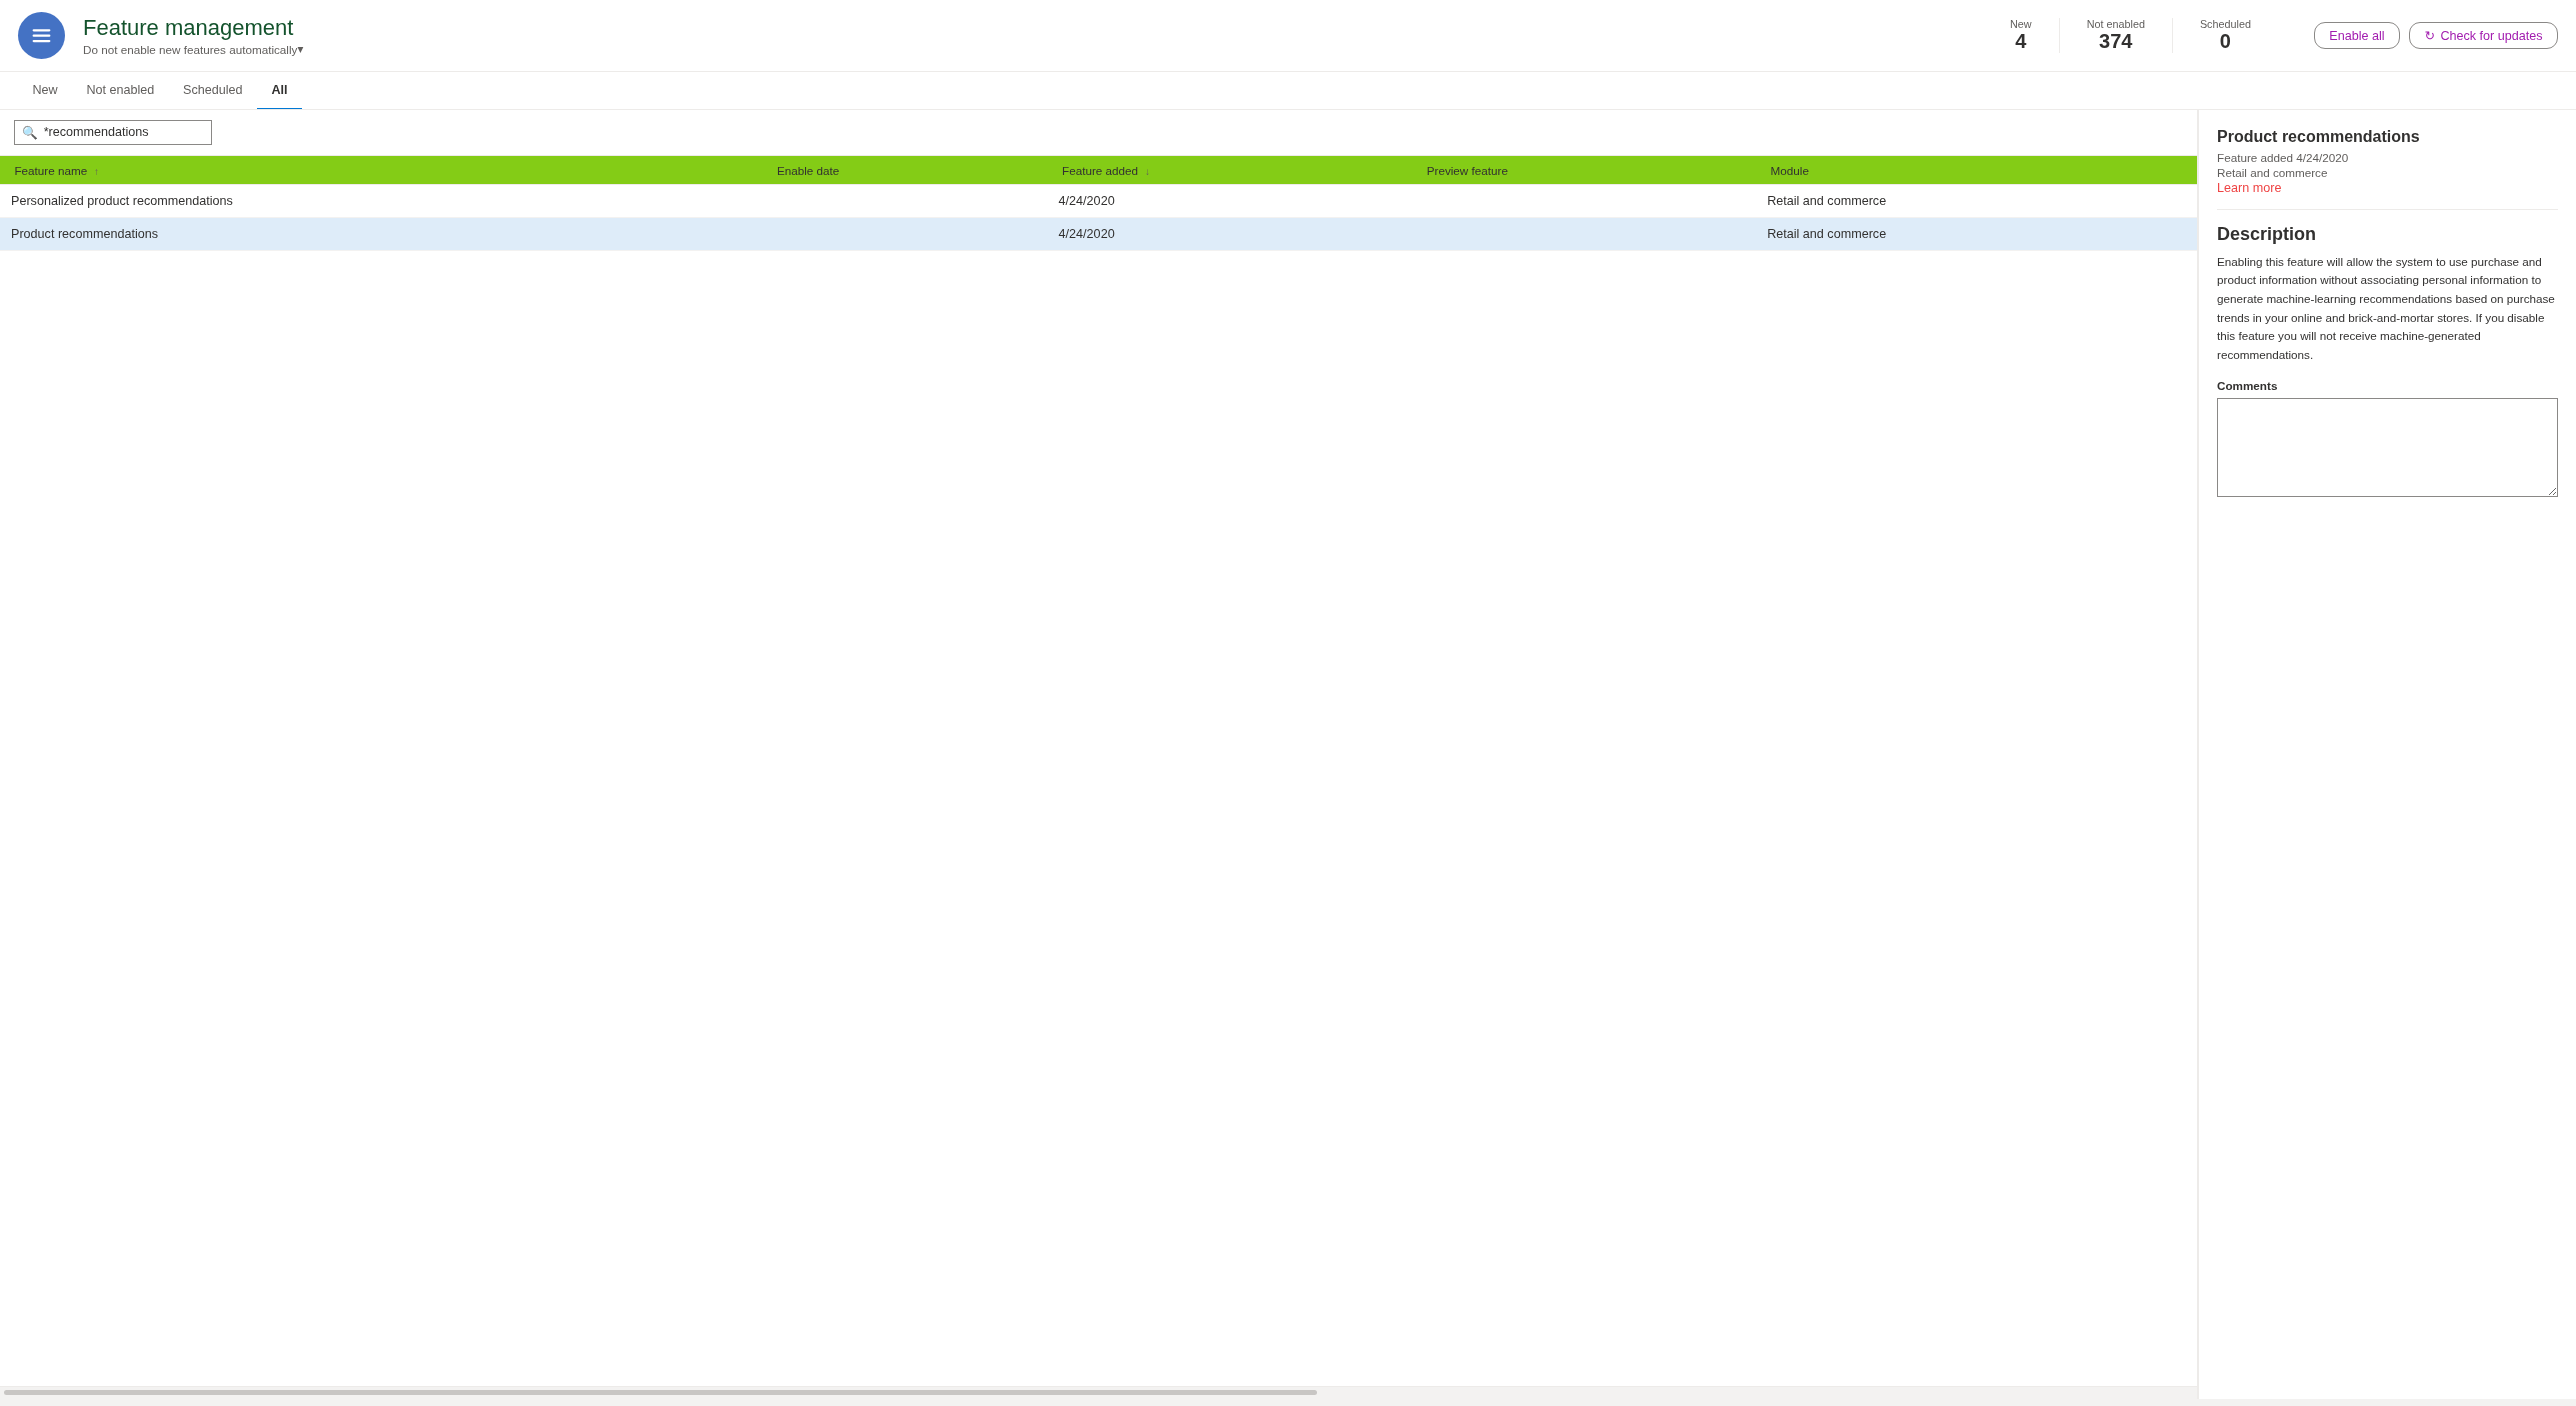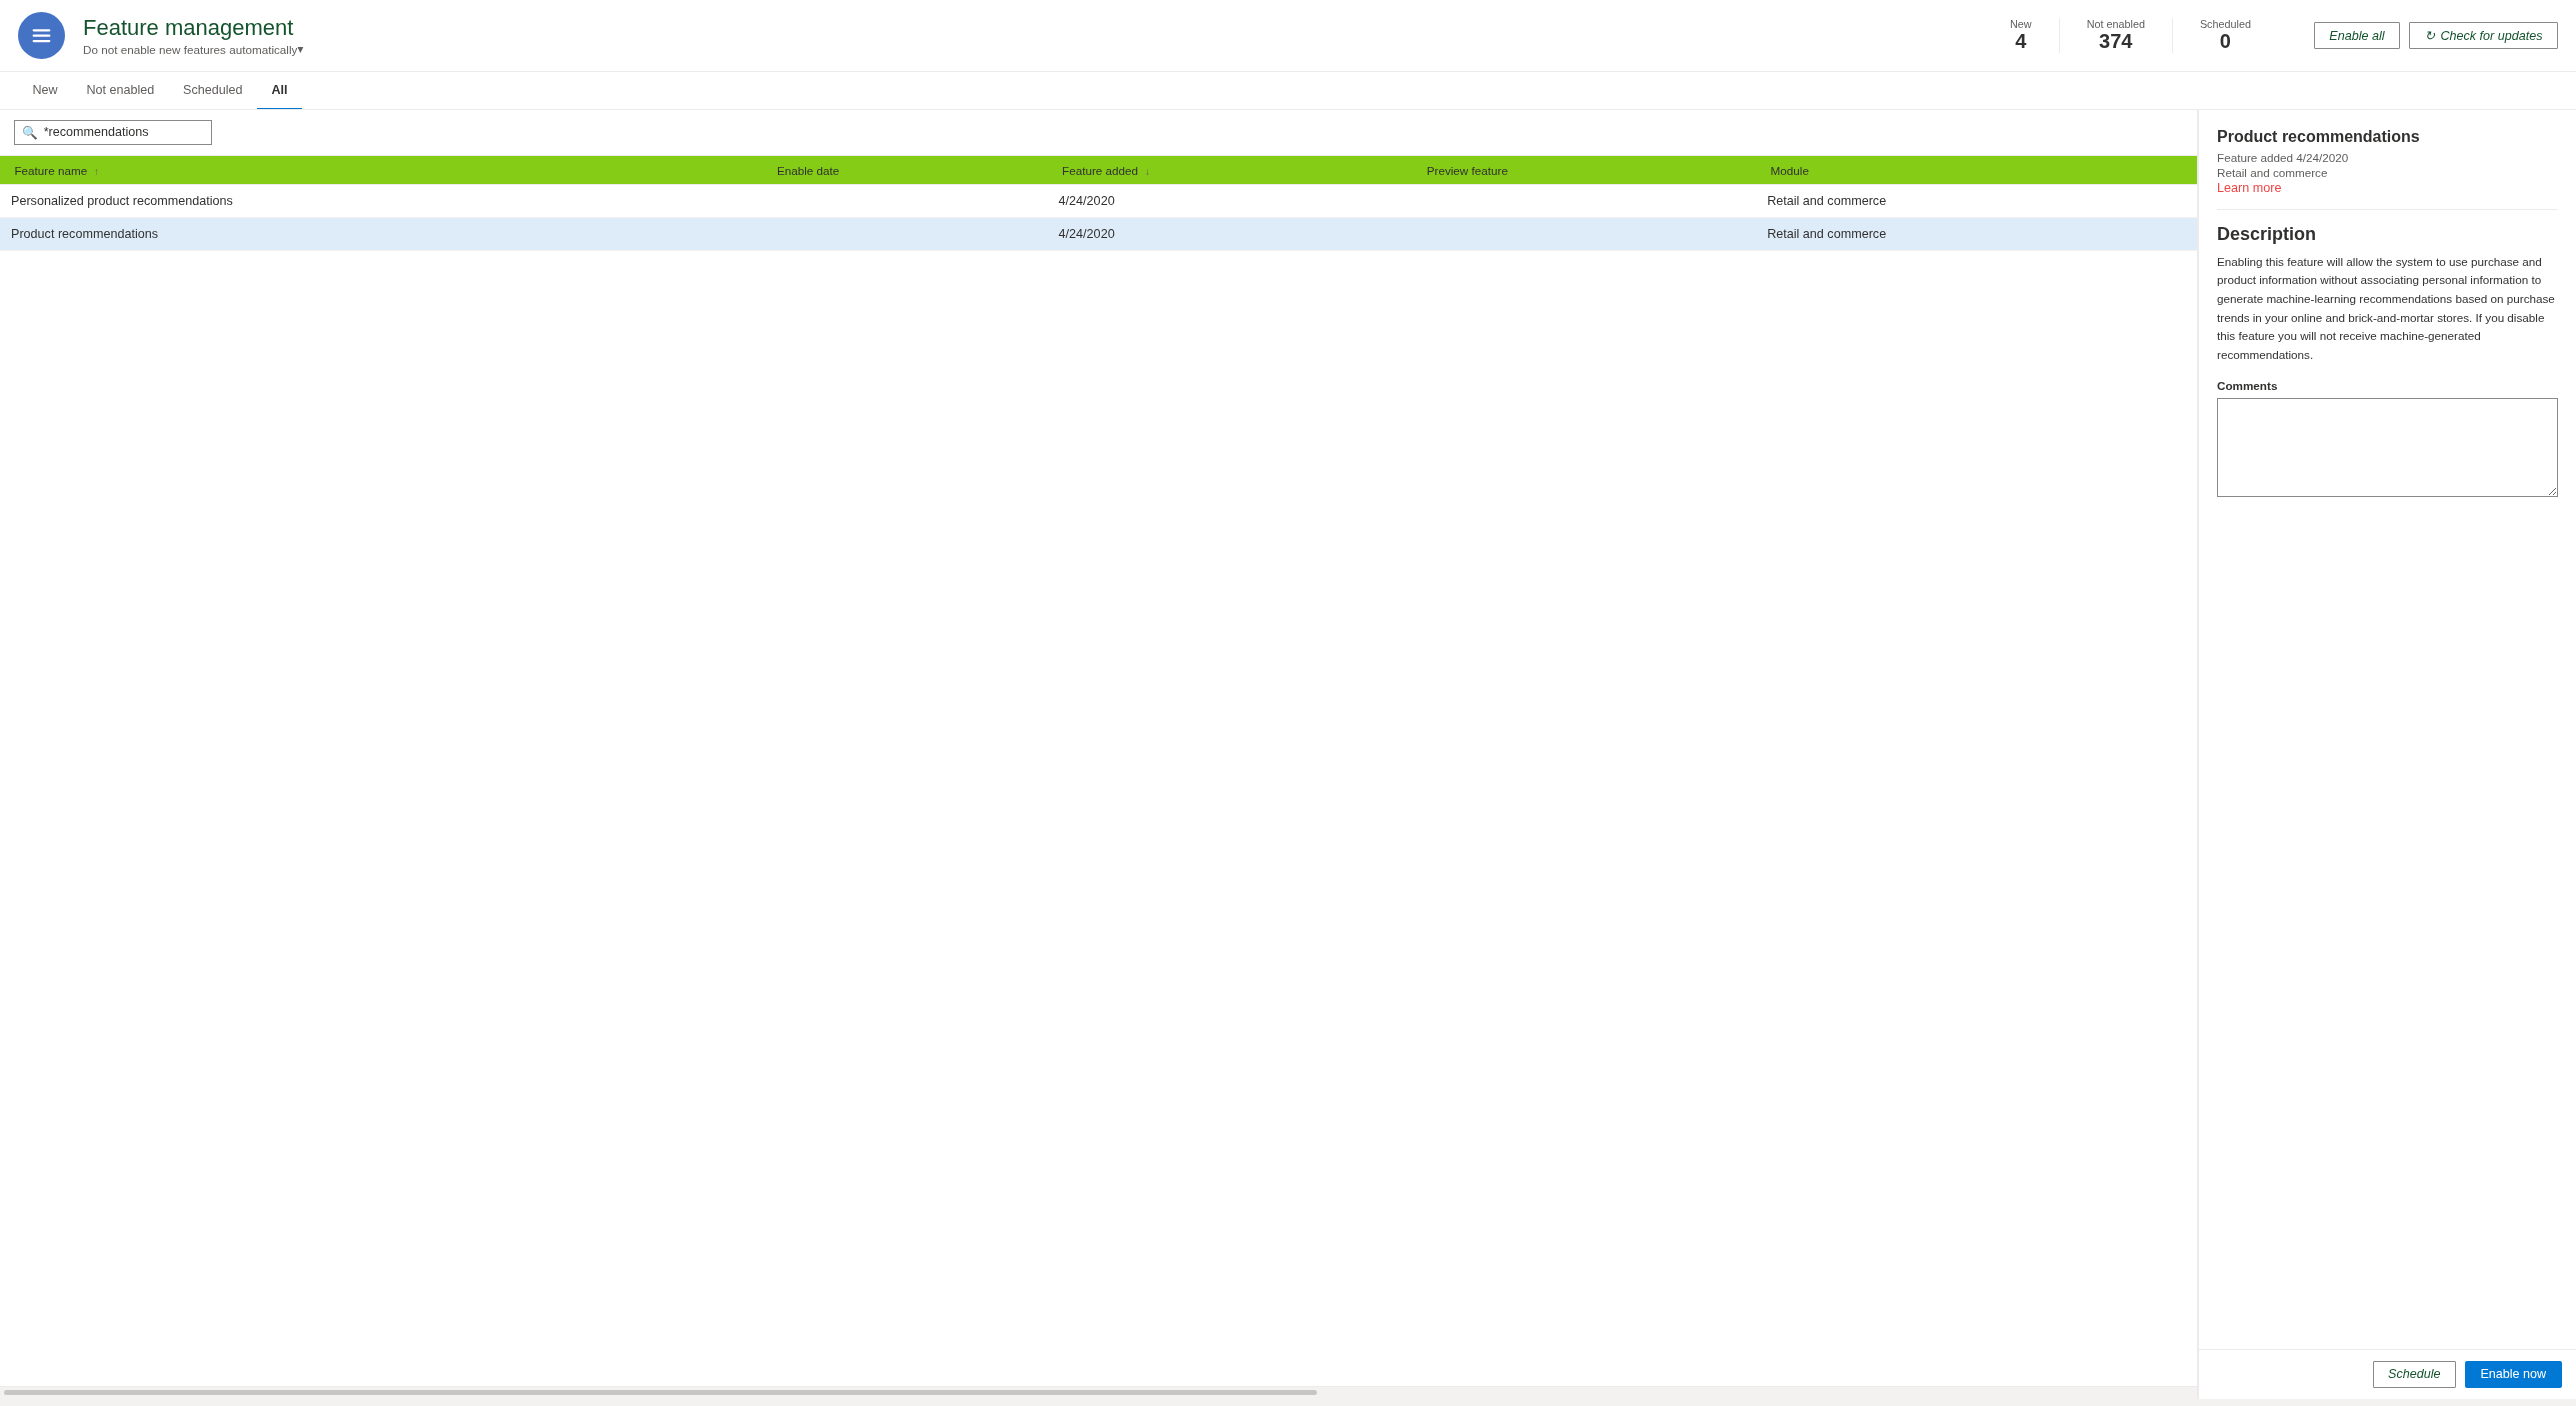--- a/index.html
+++ b/index.html
@@ -57,28 +57,27 @@
     .stat-value { font-size: 20px; font-weight: 600; color: #323130; }
     .header-buttons {
       display: flex;
       gap: 9px;
       margin-left: 18px;
     }
     .btn-outline {
       padding: 5.4px 14.4px;
       background: #fff;
       border: 0.9px solid #8a8886;
-      border-radius: 1px;
+      border-radius: 11px;
       font-size: 12.6px;
       cursor: pointer;
       display: flex;
       align-items: center;
       gap: 5.4px;
-      color: #14532d;
-      font-style: italic;
+      color: #a21caf;
     }
     .btn-primary {
       padding: 5.4px 14.4px;
       background: #0078d4;
       border: 0.9px solid #0078d4;
       border-radius: 1.8px;
       font-size: 12.6px;
       cursor: pointer;
       color: #fff;
     }
@@ -377,19 +376,15 @@
       <div class="detail-title">Product recommendations</div>
       <div class="detail-meta">Feature added 4/24/2020</div>
       <div class="detail-meta">Retail and commerce</div>
       <a class="detail-link">Learn more</a>
       <hr class="detail-divider">
       <div class="detail-section-title">Description</div>
       <div class="detail-description">Enabling this feature will allow the system to use purchase and product information without associating personal information to generate machine-learning recommendations based on purchase trends in your online and brick-and-mortar stores. If you disable this feature you will not receive machine-generated recommendations.</div>
       <div class="comments-label">Comments</div>
       <textarea class="comments-textarea" style=""></textarea>
     </div>
-    <div class="right-panel-footer">
-      <button class="btn-outline">Schedule</button>
-      <button class="btn-primary">Enable now</button>
-    </div>
   </div>
 </div>
 
 
 </body></html>

